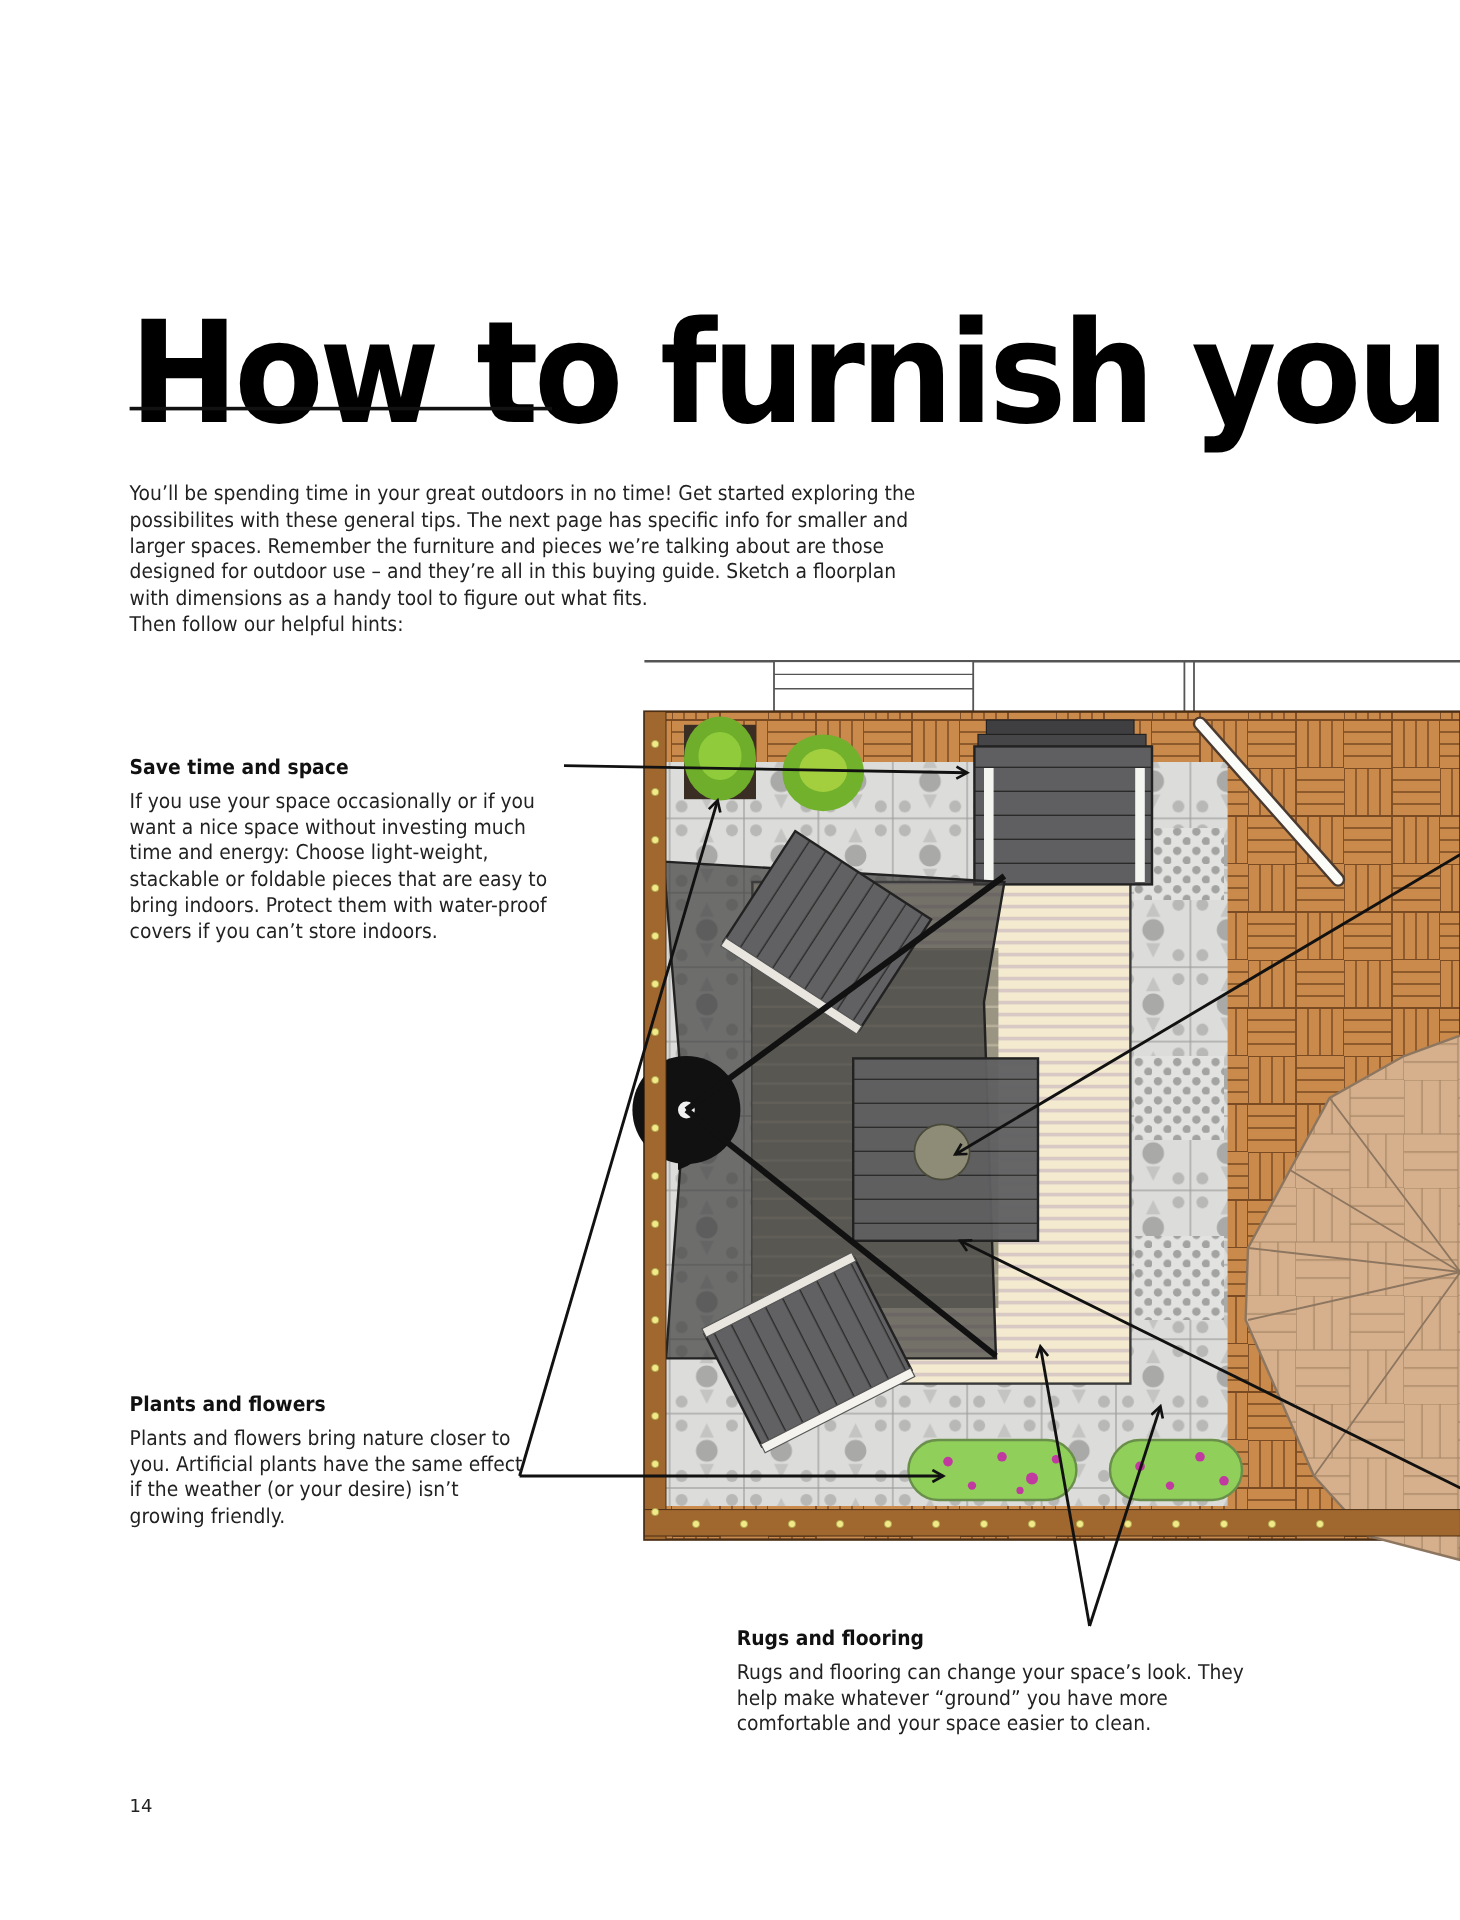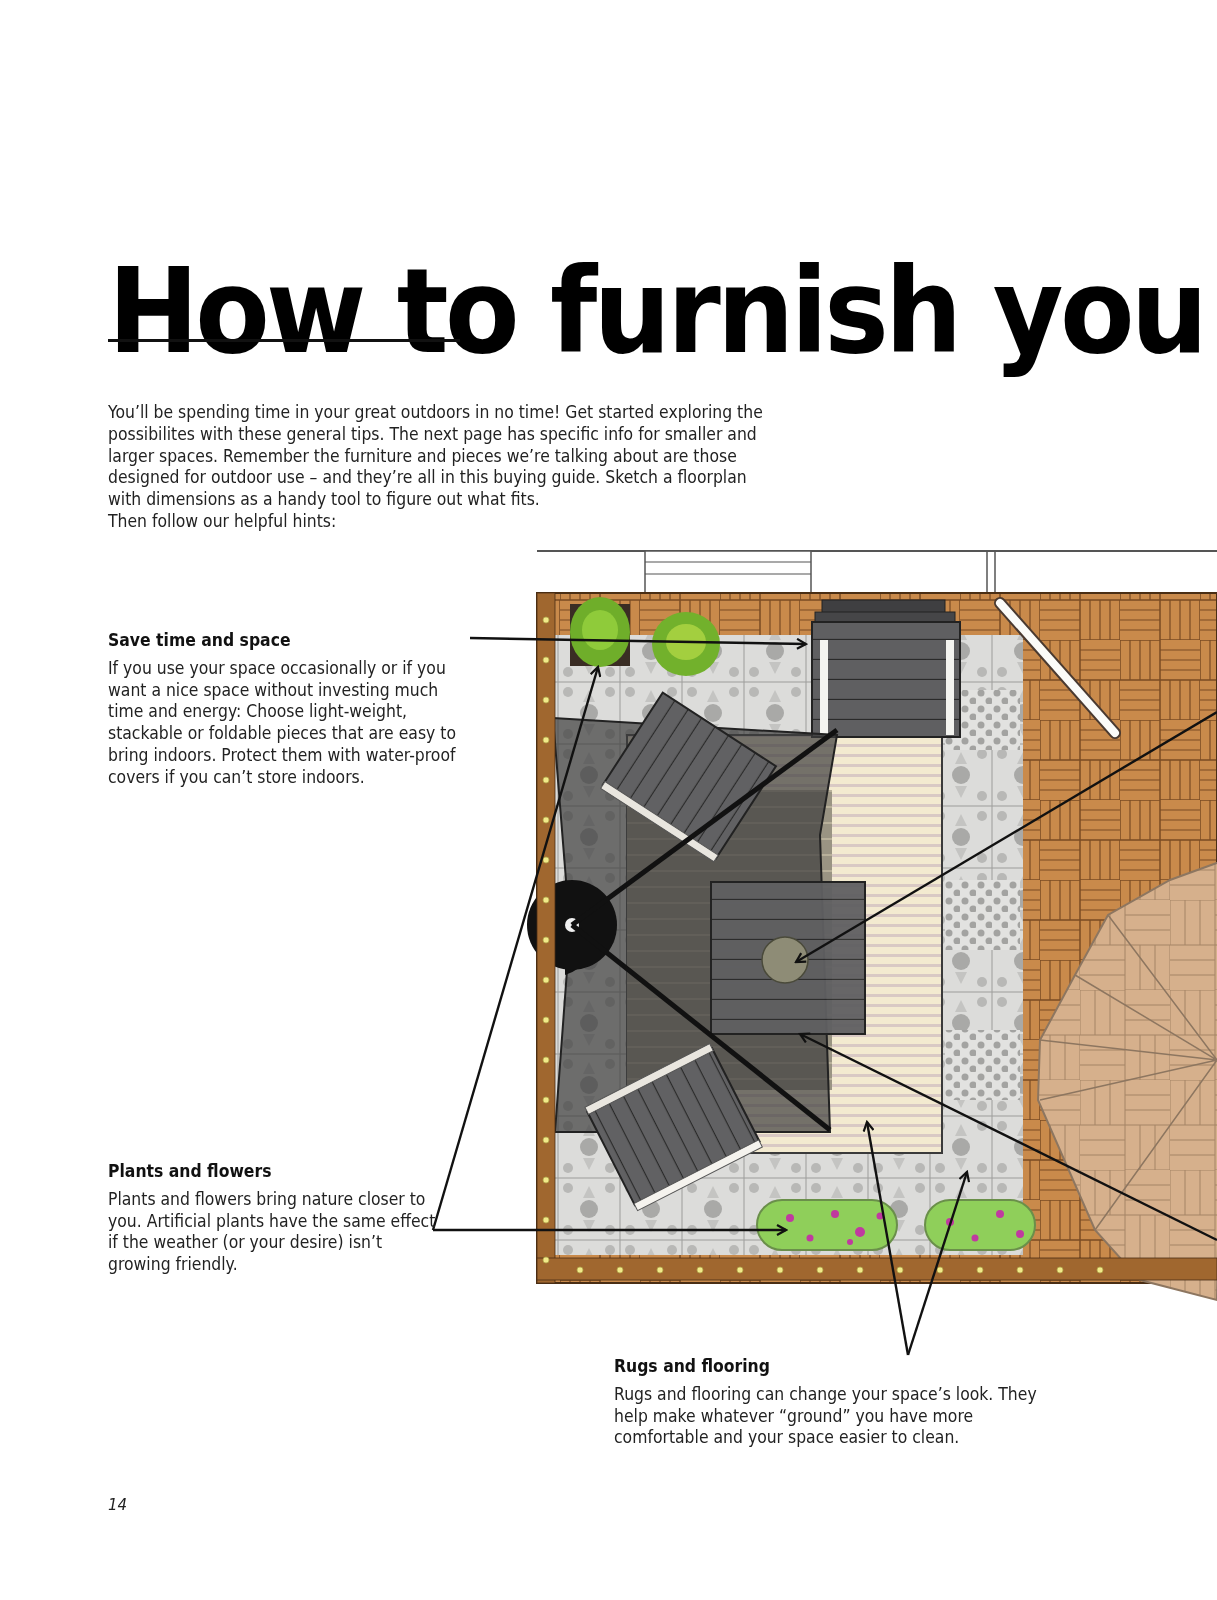--- a/index.html
+++ b/index.html
@@ -12,21 +12,21 @@
   .intro { position:absolute; left:108px; top:402px; width:720px; font-size:17px; line-height:21.8px;
            color:#222; transform:scaleX(0.92); transform-origin:left top; }
   .intro p { margin:0; }
   .tip { position:absolute; font-size:17px; line-height:21.8px; color:#222;
          transform:scaleX(0.92); transform-origin:left top; }
   .tip h3 { margin:0 0 6px 0; font-size:17px; font-weight:bold; color:#111; }
   .tip p { margin:0; }
   .tip-save { left:108px; top:630px; width:380px; }
   .tip-plants { left:108px; top:1161px; width:360px; }
   .tip-rugs { left:614px; top:1356px; width:470px; }
-  .page-num { position:absolute; left:108px; top:1496px; font-size:15px; color:#222;font-style:italic; }
+  .page-num { position:absolute; left:108px; top:1496px; font-size:15px; color:#222; }
   .illustration { position:absolute; left:0; top:0; }
 </style>
 </head>
 <body>
 
 <svg class="illustration" width="1217" height="1600" viewBox="0 0 1217 1600" xmlns="http://www.w3.org/2000/svg">
   <defs>
     <pattern id="deck" width="80" height="80" patternUnits="userSpaceOnUse">
       <rect width="80" height="80" fill="#c98a4b"></rect>
       <path d="M0 0h40v40H0z M40 40h40v40H40z" fill="none" stroke="#7a4a22" stroke-width="1.5"></path>

